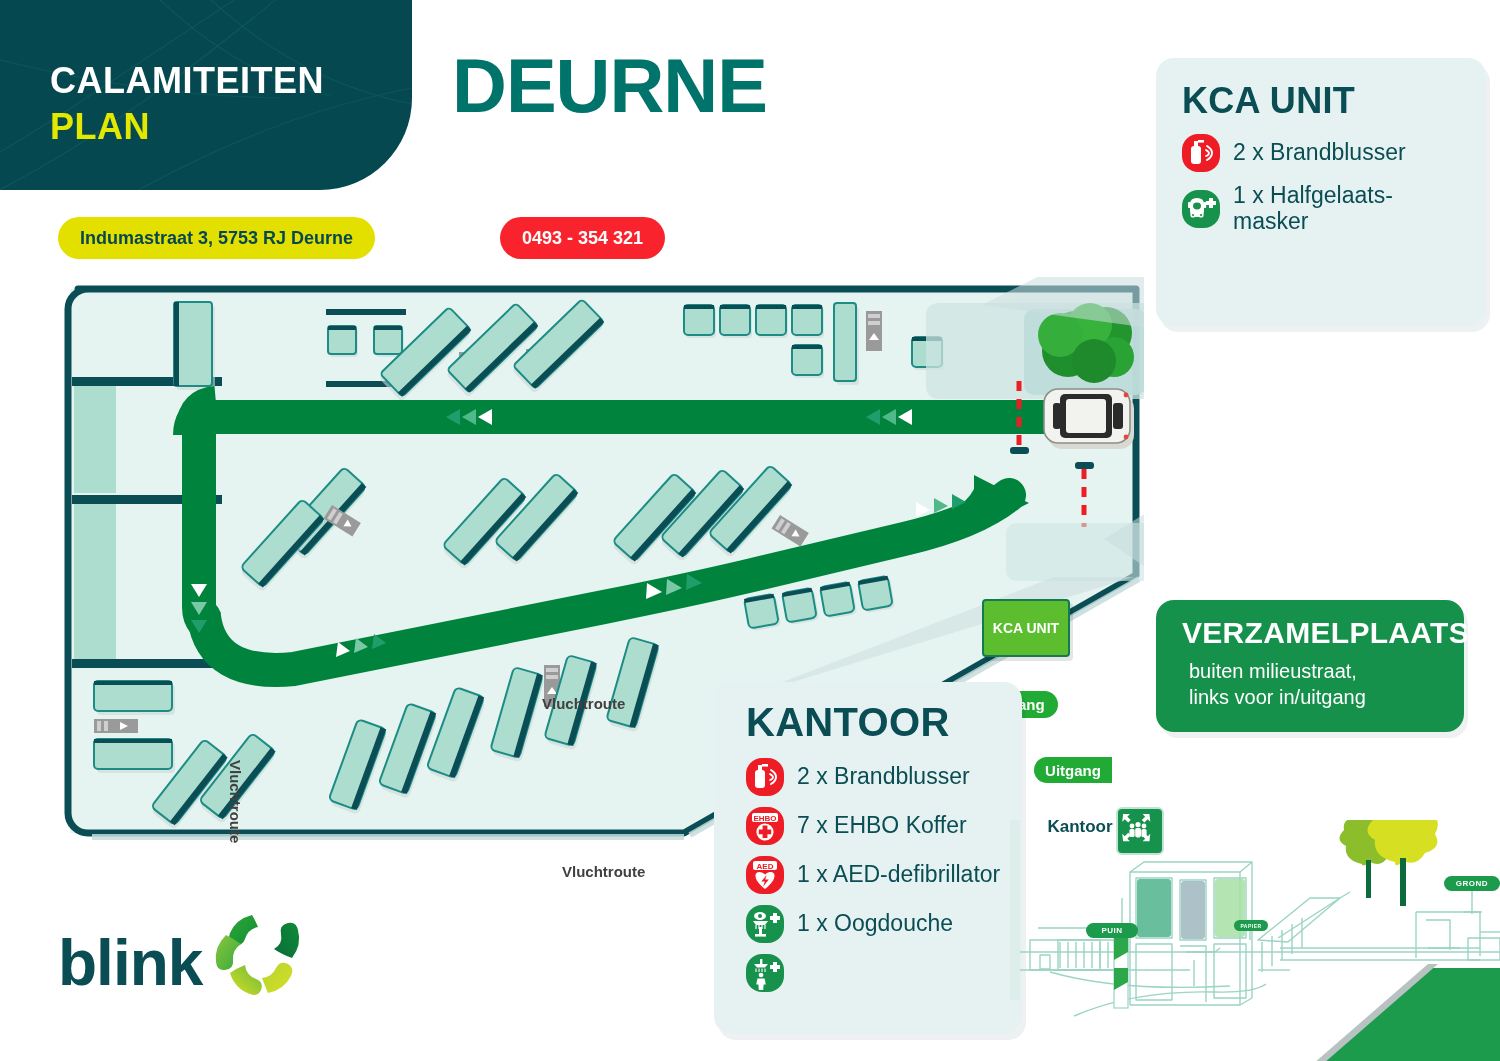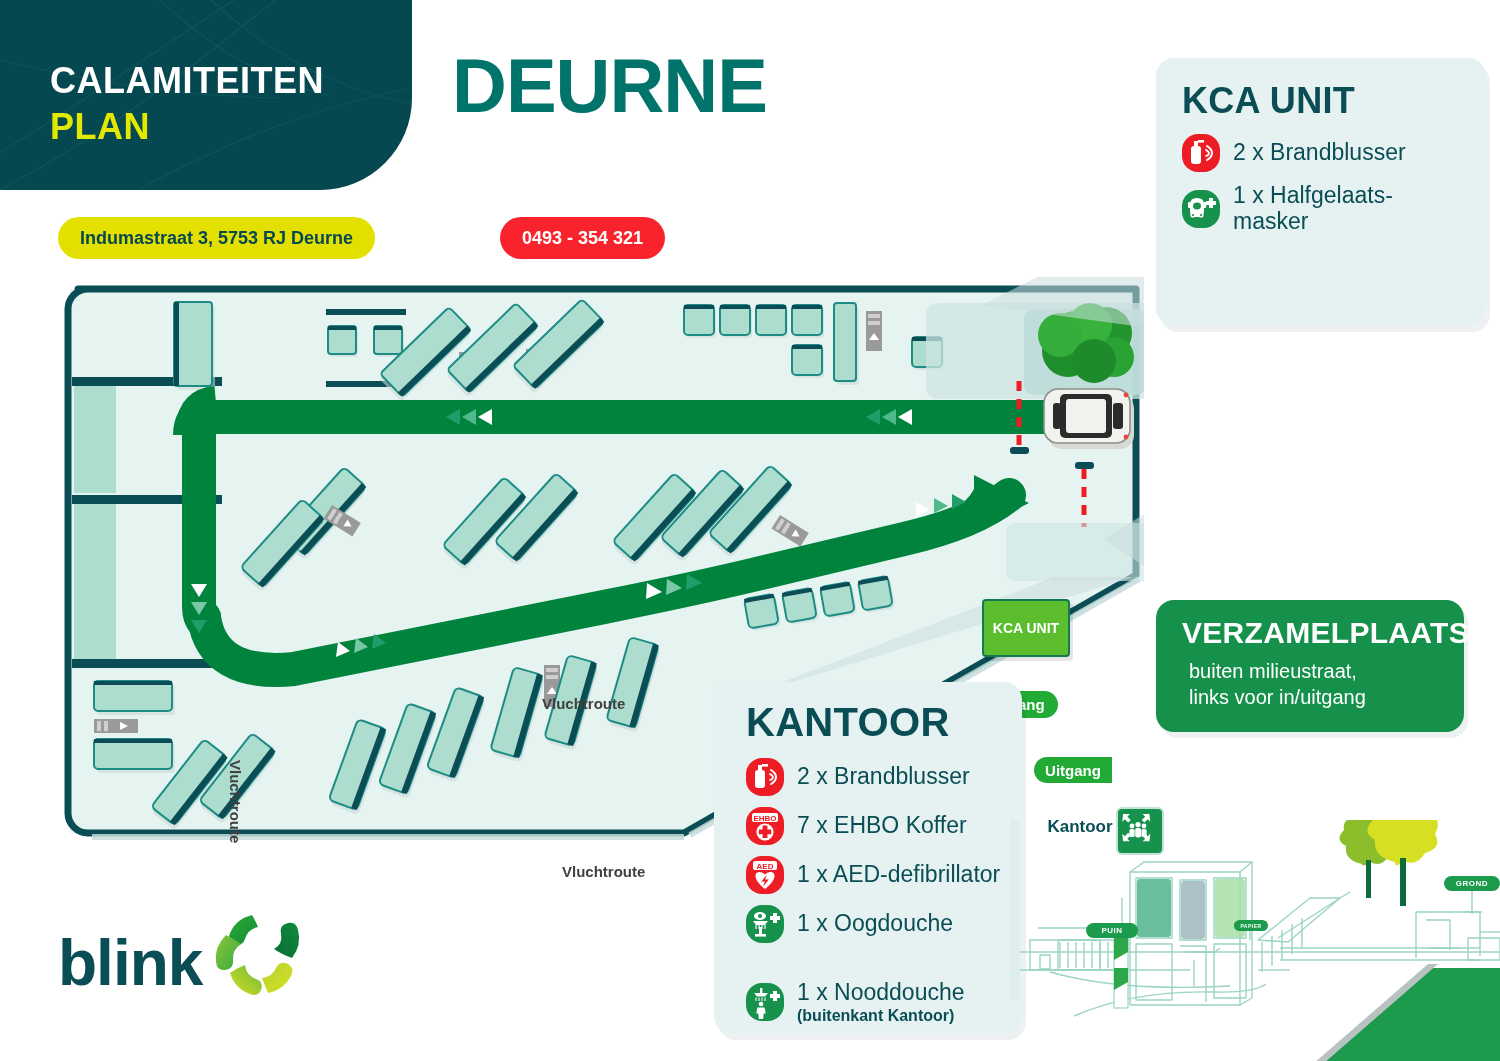--- a/index.html
+++ b/index.html
@@ -682,24 +682,20 @@
                   <line x1="13" y1="14.5" x2="13" y2="18"></line>
                   <line x1="16" y1="14.5" x2="16" y2="18"></line>
                   <line x1="19" y1="14.5" x2="19" y2="18"></line>
                 </g>
               <circle cx="15" cy="21" r="2.3"></circle>
               <path d="M11.4 24.6 h7.2 l1.2 6 h-2.2 l-.4 5.4 h-4.4 l-.4 -5.4 h-2.2 z"></path>
               <path d="M27 8 h4 v3 h3 v4 h-3 v3 h-4 v-3 h-3 v-4 h3 z"></path>
             </g>
           </svg>
         </div>
-        <div class="item-text">
-          <span>1 x Nooddouche</span>
-          <span class="item-note">(buitenkant Kantoor)</span>
-        </div>
       </div>
 
     </div>
   </div>
 
   <div class="panel panel-verzamel">
     <div class="panel-title">VERZAMELPLAATS</div>
     <div class="panel-sub">buiten milieustraat,
 links voor in/uitgang</div>
   </div>

